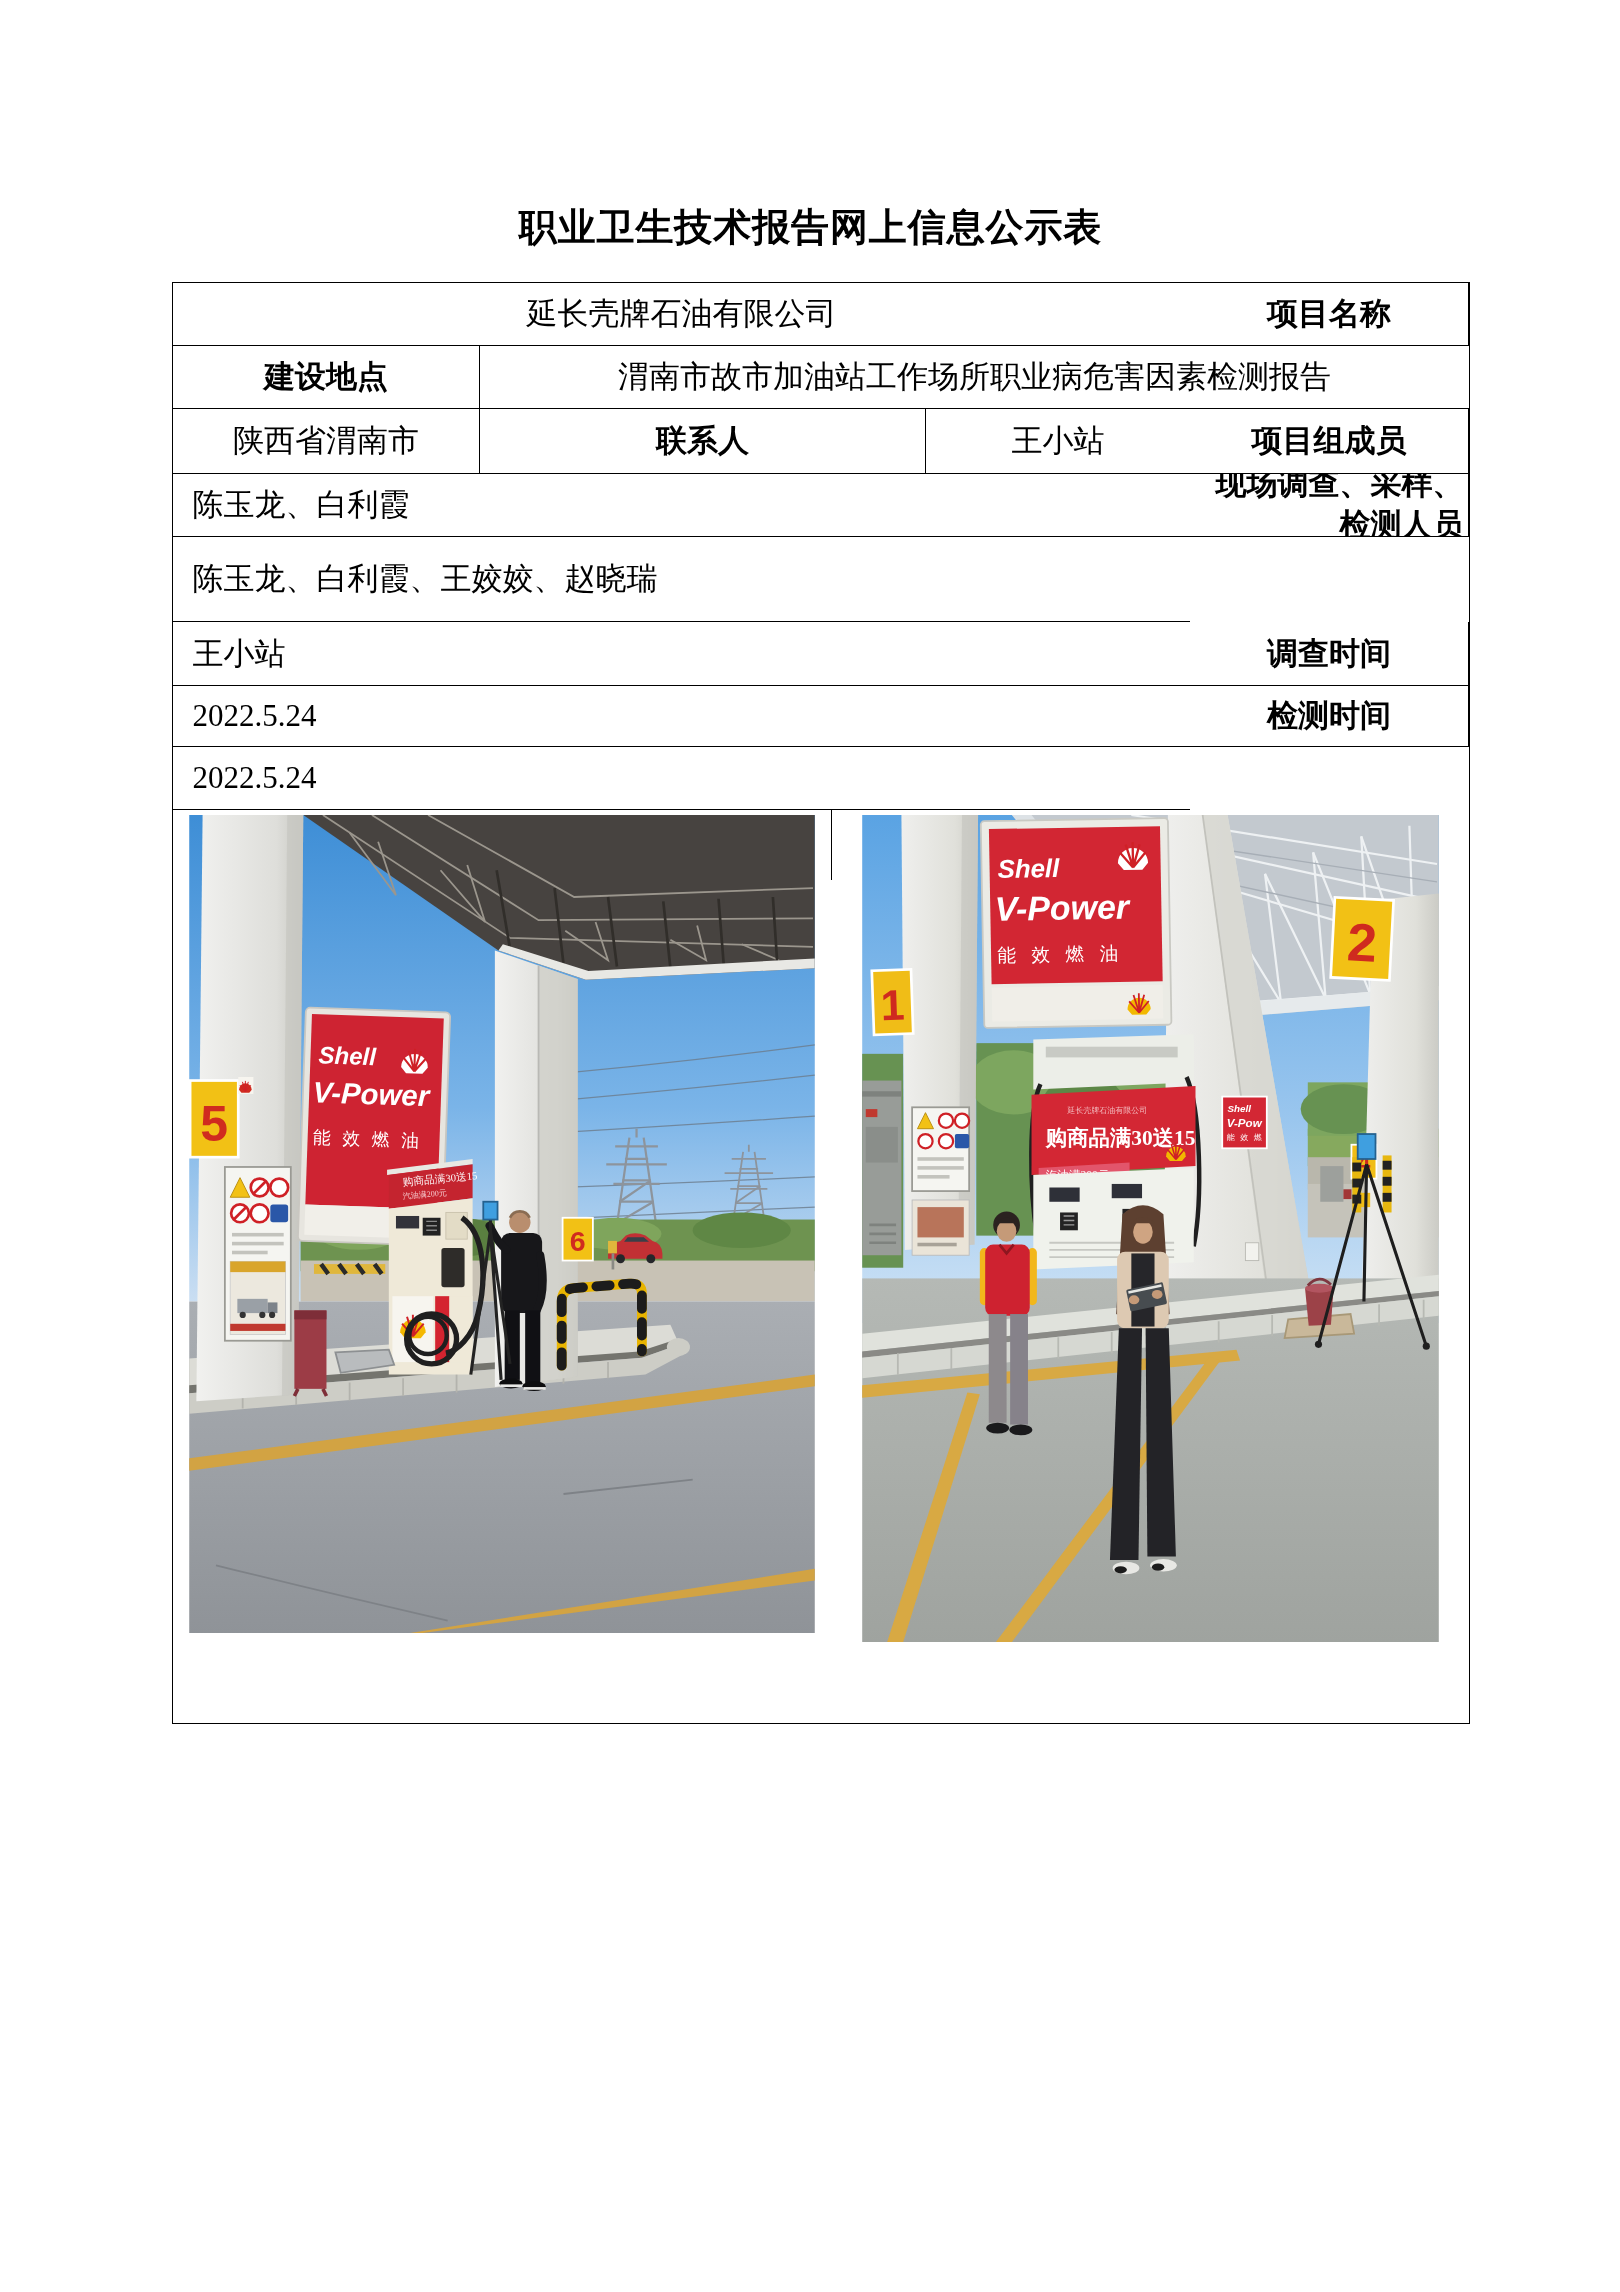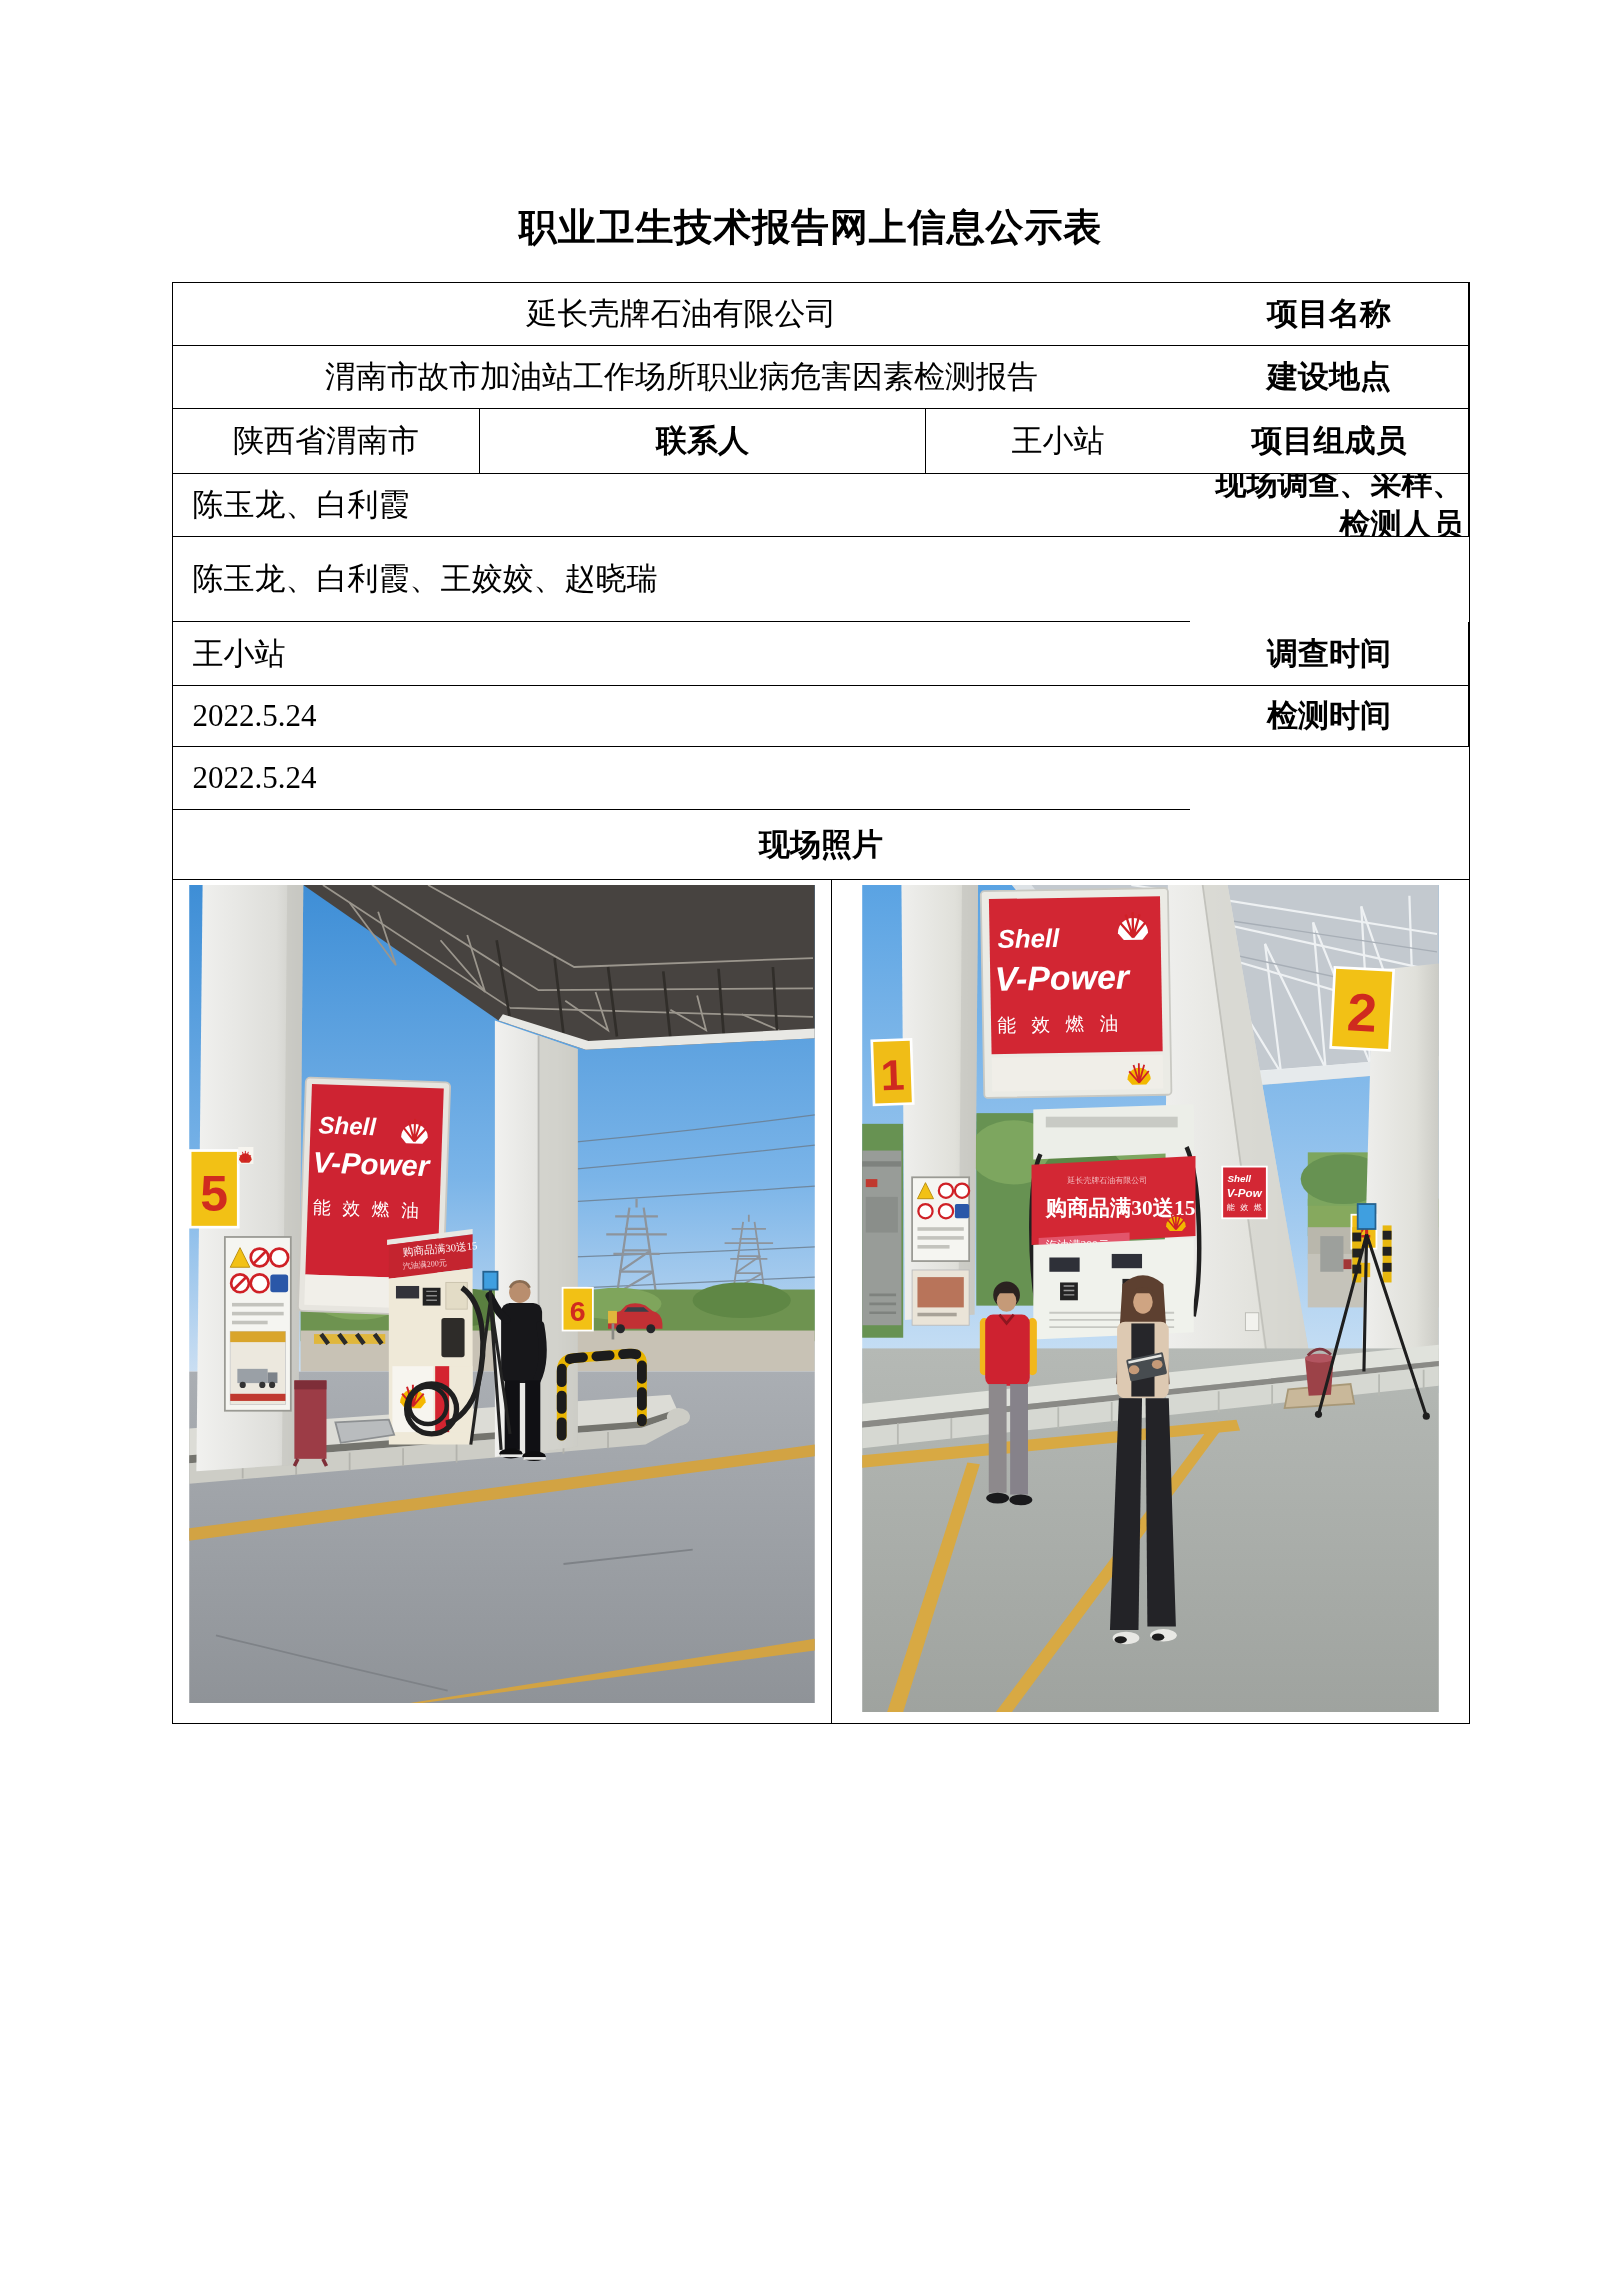--- a/index.html
+++ b/index.html
@@ -38,44 +38,43 @@
 </head>
 <body>
 
 <div class="title">职业卫生技术报告网上信息公示表</div>
 
 <div class="doc-table">
 
   <div class="cell span3 no-r">延长壳牌石油有限公司</div>
 
   <div class="cell lbl">项目名称</div>
+  <div class="cell lbl">建设地点</div>
+
   <div class="cell span3 no-r">渭南市故市加油站工作场所职业病危害因素检测报告</div>
-
-  <div class="cell lbl">建设地点</div>
   <div class="cell">陕西省渭南市</div>
   <div class="cell lbl">联系人</div>
   <div class="cell no-r">王小站</div>
 
   <div class="cell lbl">项目组成员</div>
   <div class="cell span3 no-r left-al">陈玉龙、白利霞</div>
 
   <div class="cell lbl">
     <div class="two-line">现场调查、采样、检测人员</div>
   </div>
   <div class="cell span3 no-r left-al">陈玉龙、白利霞、王姣姣、赵晓瑞</div>
 
   <div class="cell span3 no-r left-al">王小站</div>
 
   <div class="cell lbl">调查时间</div>
   <div class="cell span3 no-r left-al">2022.5.24</div>
 
   <div class="cell lbl">检测时间</div>
   <div class="cell span3 no-r left-al">2022.5.24</div>
 
-  <div class="cell lbl span4 no-r">现场照片</div>
 
   <div class="photo-row">
     <div class="photo-cell-l">
 
       <svg class="photo" width="626" height="818" viewBox="0 0 702 918">
         <defs>
           <linearGradient id="skyL" x1="0" y1="0" x2="0" y2="1">
             <stop offset="0" stop-color="#3e8ed6"></stop>
               <stop offset="0.6" stop-color="#7ab4e8"></stop>
               <stop offset="1" stop-color="#cadef2"></stop>

